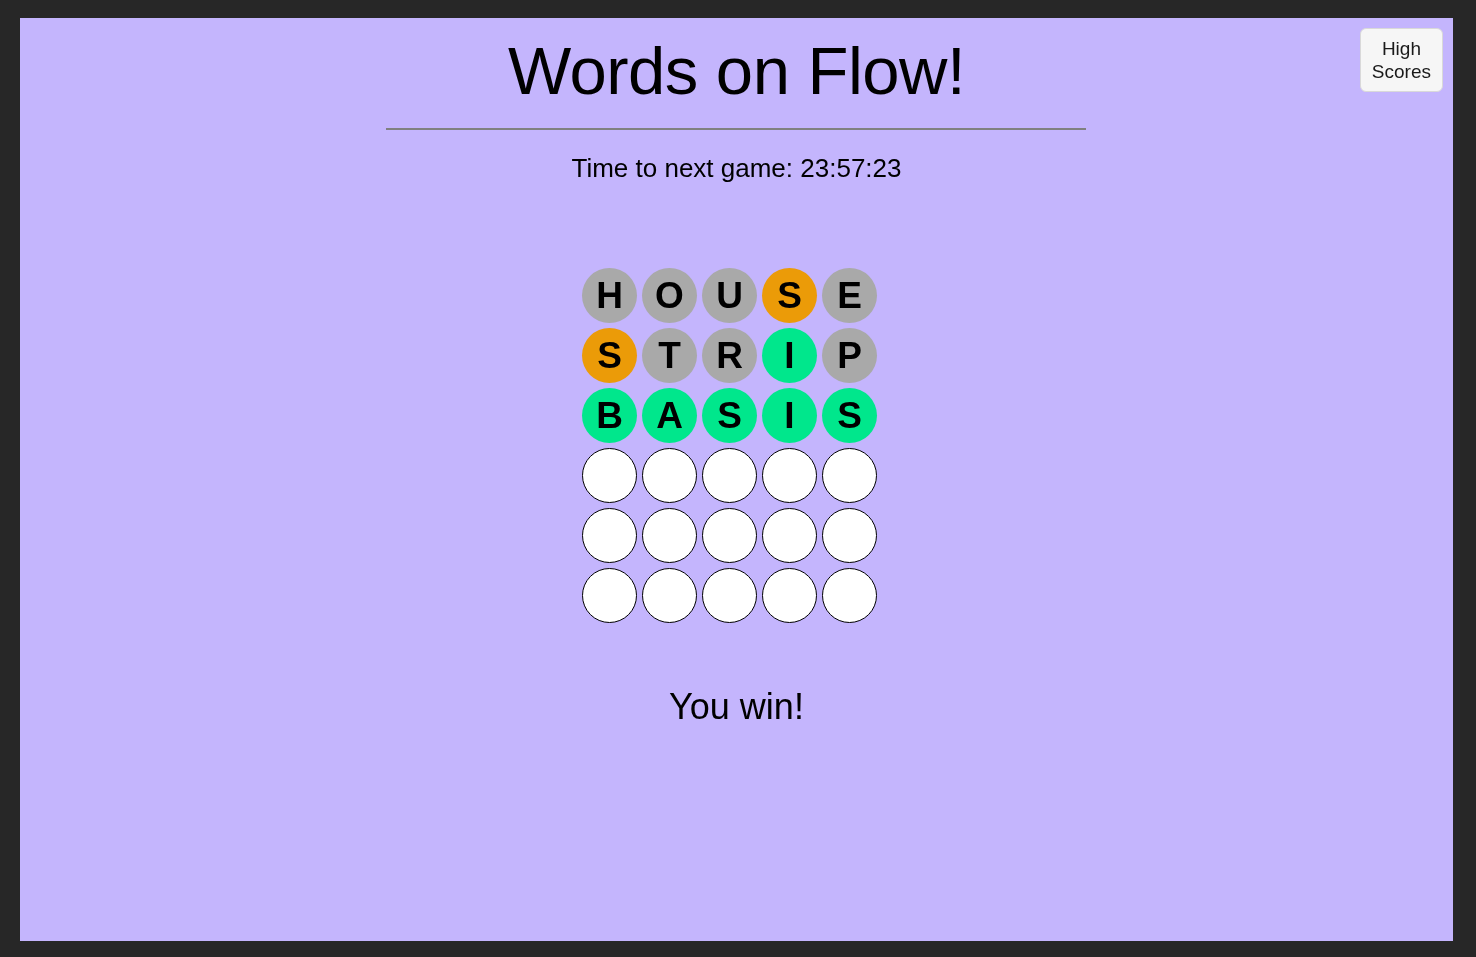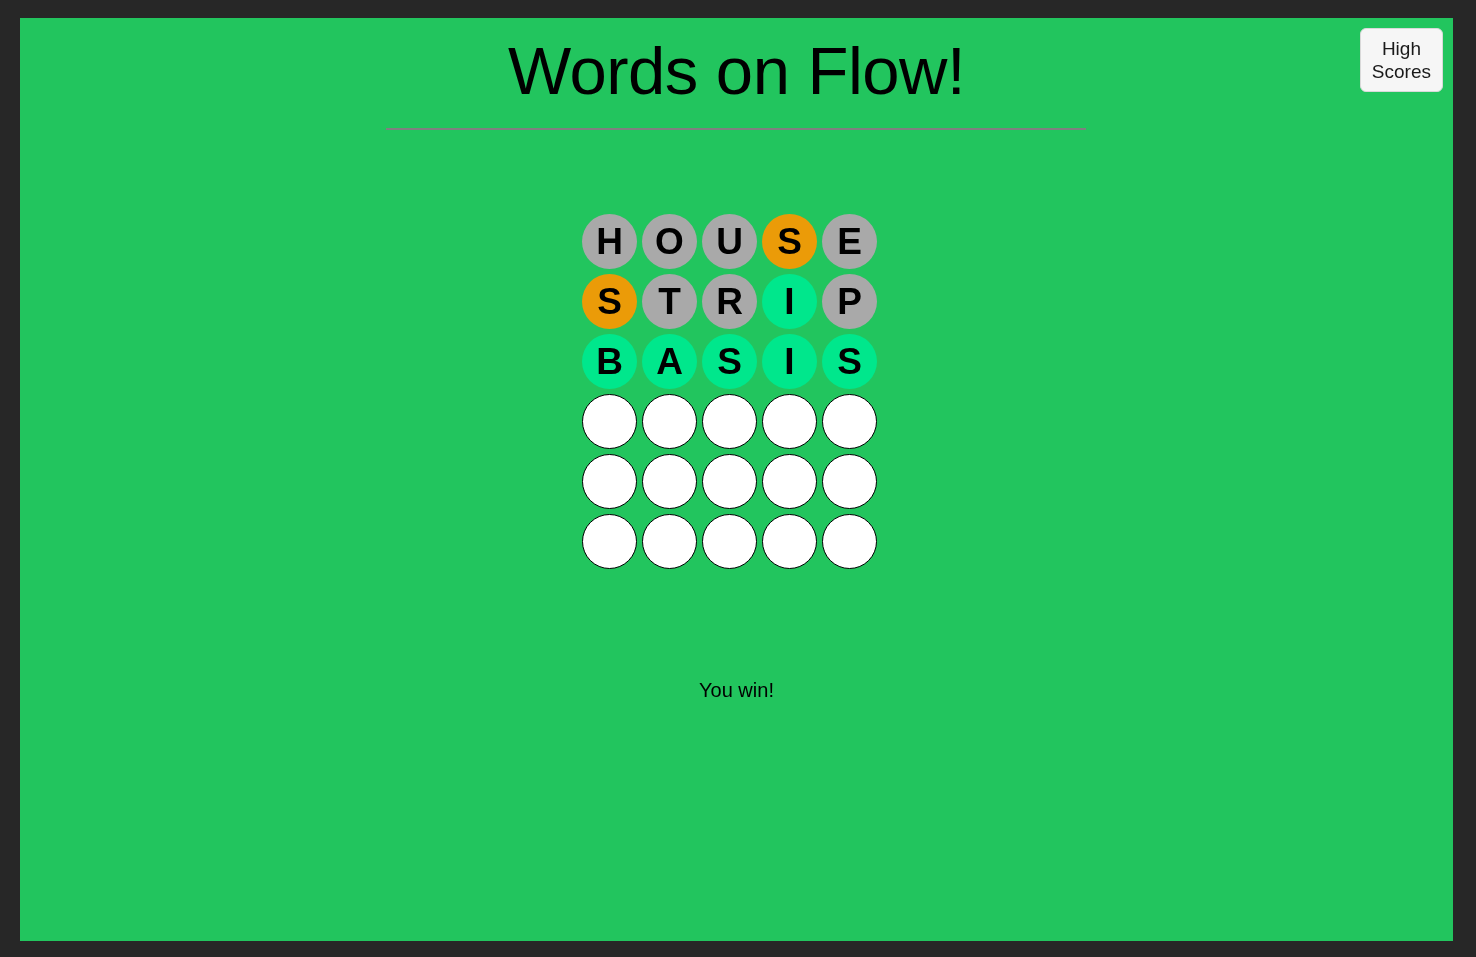--- a/index.html
+++ b/index.html
@@ -13,21 +13,21 @@
     background: #272727;
     font-family: "Liberation Sans", sans-serif;
     overflow: hidden;
   }
   #page {
     position: absolute;
     left: 20px;
     top: 18px;
     width: 1433px;
     height: 923px;
-    background: #22c55e;
+    background: #c4b5fd;
     overflow: hidden;
   }
   
   .header-bar {
     position: relative;
     height: 112px;
   }
   .page-title {
     position: absolute;
     left: 0;
@@ -116,42 +116,43 @@
   .tile.empty {
     background: #ffffff;
     border: 1px solid #000000;
   }
   .tile.gray   { background: #a9a9a9; }
   .tile.orange { background: #eb9b08; }
   .tile.green  { background: #00e78c; }
   
   .result-message {
     text-align: center;
-    font-size: 20px;
-    color: #000000;
-    margin-top: 104px;
+    font-size: 36px;
+    color: #000000;
+    margin-top: 67px;
     line-height: 34px;
   }
 </style>
 </head>
 <body>
 
 <div id="page">
 
   <div class="header-bar">
     <h1 class="page-title">Words on Flow!</h1>
 
     <div class="top-buttons">
       <button class="top-btn">High
 Scores</button>
     </div>
 
     <hr class="title-rule">
   </div>
 
+  <div class="timer">Time to next game: 23:57:23</div>
 
   <div class="board-wrap">
     <div class="board" id="board">
         <div class="board-row">
           <div class="tile gray">H</div>
           <div class="tile gray">O</div>
           <div class="tile gray">U</div>
           <div class="tile orange">S</div>
           <div class="tile gray">E</div>
         </div>

